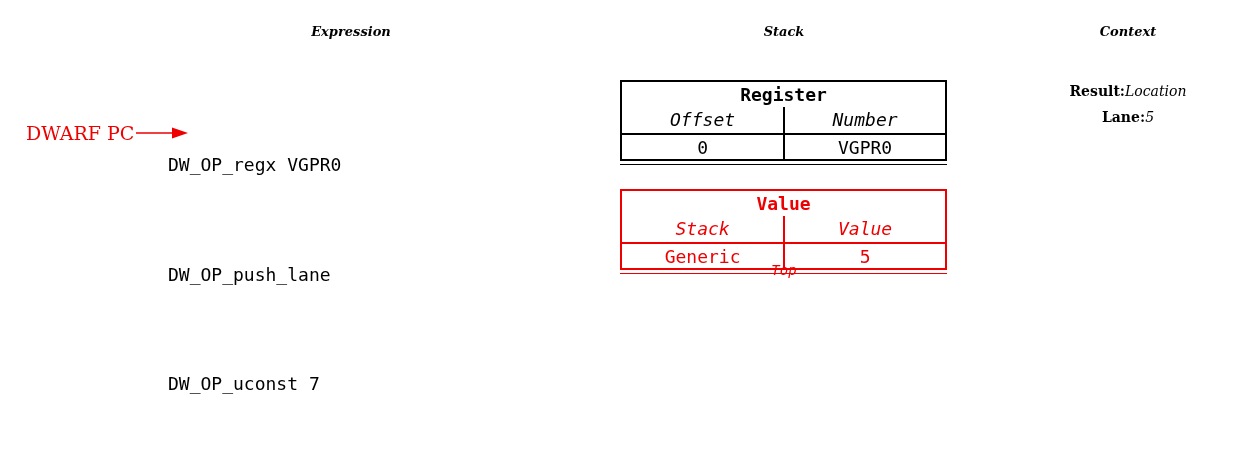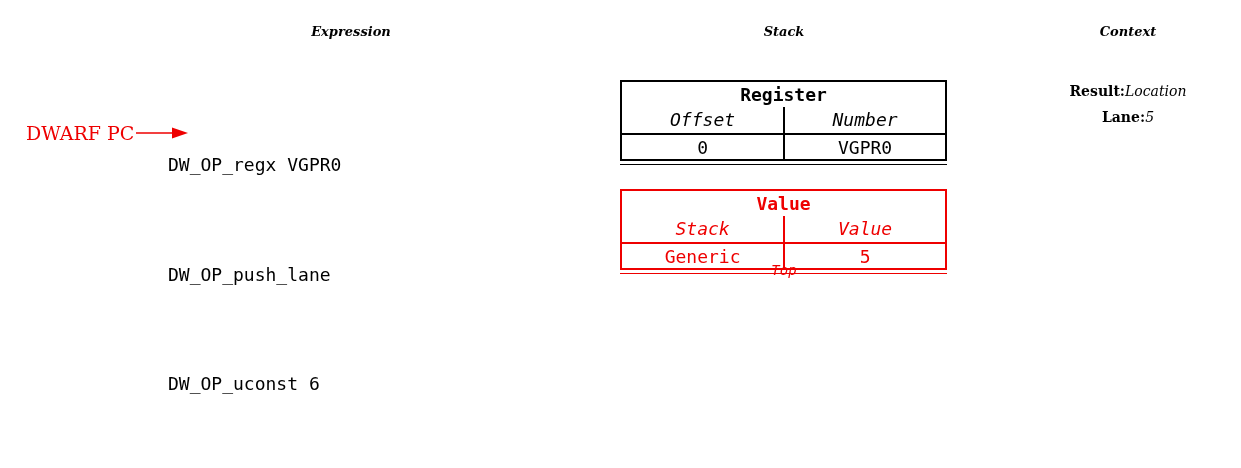--- a/index.html
+++ b/index.html
@@ -127,21 +127,21 @@
 
 <div class="canvas">
 
   <div class="col-header expr">Expression</div>
   <div class="col-header stack">Stack</div>
   <div class="col-header context">Context</div>
 
   <div class="expr-list">
     <div class="expr-item">DW_OP_regx VGPR0</div>
     <div class="expr-item">DW_OP_push_lane</div>
-    <div class="expr-item">DW_OP_uconst 6</div>
+    <div class="expr-item">DW_OP_uconst 7</div>
     
     
     
     
     
     
     
     
   </div>
 

